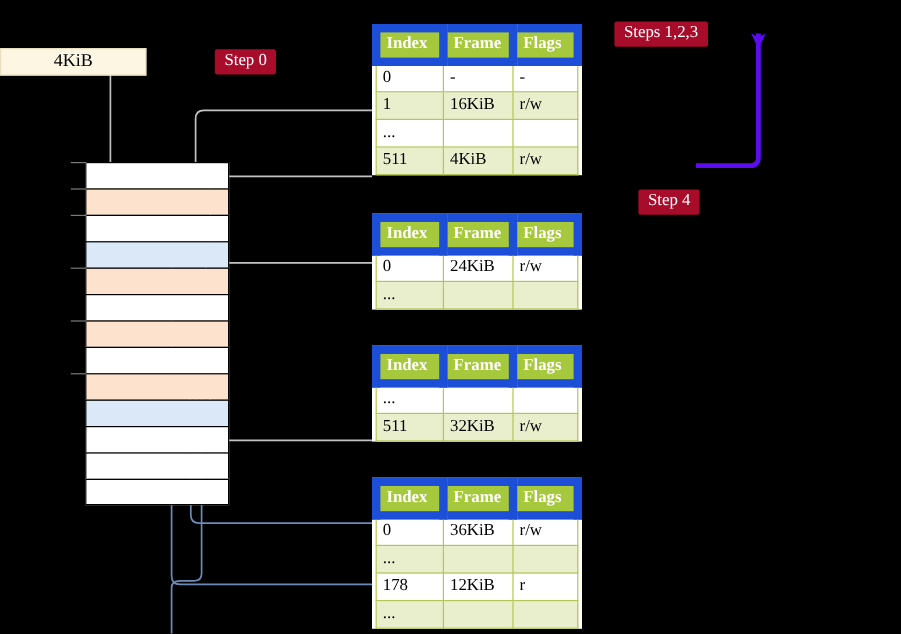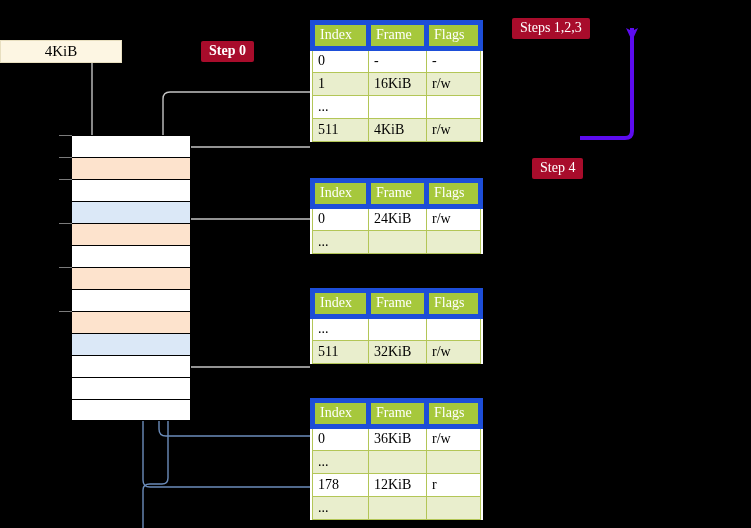--- a/index.html
+++ b/index.html
@@ -68,22 +68,22 @@
     padding:2px 5px 3px 5px;
     height:23px;
     box-sizing:border-box;
     text-align:left;
     font-weight:normal;
     vertical-align:middle;
   }
   .ptable th{
     background:#a6c83c;
     color:#ffffff;
-    font-weight:normal;
-    border:5px solid #1d4ed8;
+    font-weight:bold;
+    border:7px solid #1d4ed8;
     font-size:14px;
   }
   .ptable tr.white td{background:#ffffff;}
   .ptable tr.green td{background:#e9eecd;}
   .ptable td.hl{background:#ffffaa;}
   .col-i{width:56px;}
   .col-f{width:58px;}
   .col-g{width:54px;}
 </style>
 </head>
@@ -125,21 +125,21 @@
 
     <path d="M158,415 L158,330" stroke="#6b8cba" stroke-width="1.4" fill="none" marker-end="url(#blue-arrow-up)"></path>
 
     <path d="M580,138 L625,138 Q632,138 632,131 L632,28" stroke="#5c0cf0" stroke-width="4" fill="none" marker-end="url(#purple-arrow)"></path>
   </svg>
 
   <div class="size-box" style="left:0px;top:40px;width:120px;height:21px;">
     <span>4KiB</span>
   </div>
 
-  <div class="badge red" style="left:201px;top:41px;font-weight:bold;">
+  <div class="badge red" style="left:179px;top:41px;">
     <span>Step 0</span>
   </div>
 
   <div class="badge red" style="left:512px;top:18px;">
     <span>Steps 1,2,3</span>
   </div>
 
 
   <div class="badge red" style="left:522px;top:158px;margin-left:10px;">
     <span>Step 4</span>

